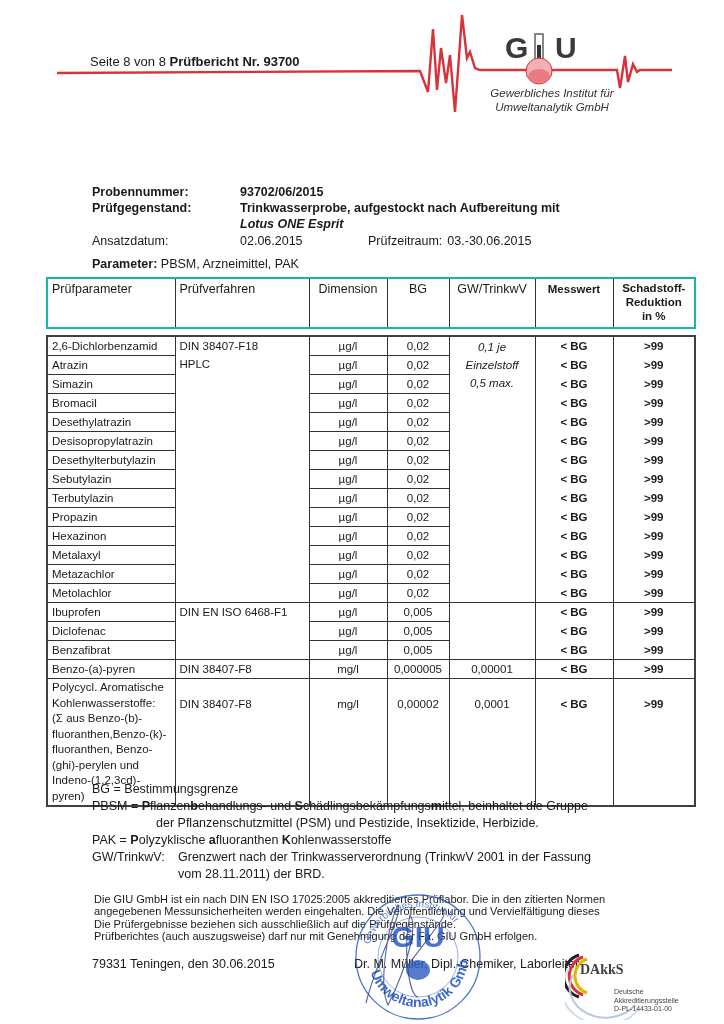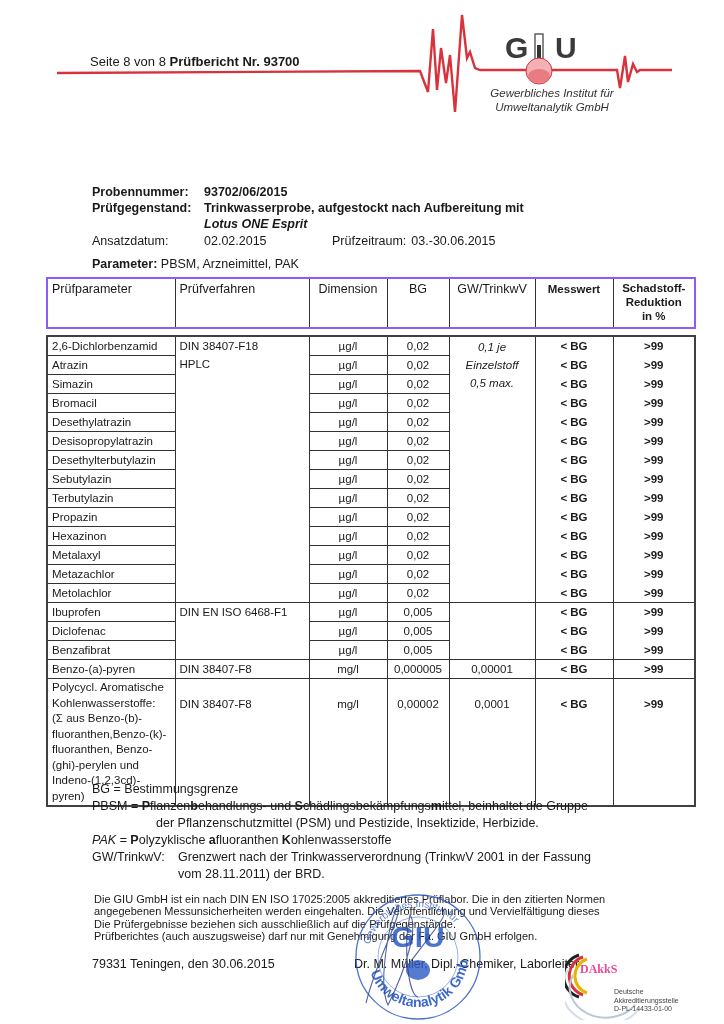--- a/index.html
+++ b/index.html
@@ -11,52 +11,52 @@
   #header-text { left:90px; top:54px; font-size:13px; }
   #header-text b { font-weight:bold; }
   #header-line { left:0; top:0; width:724px; height:140px; }
   .giu-letters { font-family:"Liberation Sans", sans-serif; font-size:30px; font-weight:bold; fill:#3a3a3a; }
   #giu-sub { left:477px; top:86px; width:150px; font-size:11.5px; font-style:italic; color:#333; text-align:center; line-height:14px; }
 
   
   .info { font-size:12.5px; line-height:16px; }
   #info-block { left:92px; top:184px; width:560px; }
   .info-row { display:flex; }
-  .info-row .k { width:112px; flex:none; }
+  .info-row .k { width:148px; flex:none; }
   .info-row .v { flex:1; }
   .b { font-weight:bold; }
   .bi { font-weight:bold; font-style:italic; }
 
   
   #report-table { left:46px; top:277px; width:648px; }
   table.tbl { border-collapse:collapse; width:648px; table-layout:fixed; font-size:11.5px; }
   table.tbl td, table.tbl th { border:1px solid #333; padding:1px 4px; vertical-align:top; height:16px; line-height:16px; }
   table.head th { font-weight:normal; font-size:12.5px; text-align:left; height:44px; padding:2px 4px; }
-  table.head { border:2px solid #8b5cf6; }
+  table.head { border:2px solid #14b8a6; }
   table.head th.c { text-align:center; }
   table.head th.bold { font-weight:bold; font-size:11.5px; }
   .spacer { height:6px; }
   td.c { text-align:center; }
   td.bold { font-weight:bold; }
   td.gw { font-style:italic; }
   table.body { border:2px solid #404040; }
 
   
   #legend { left:92px; top:781px; width:600px; font-size:12.5px; line-height:17px; }
   #legend .row { display:flex; }
 
   
   #disclaimer { left:94px; top:893px; width:560px; font-size:11px; line-height:12.3px; }
 
   #sign-place { left:92px; top:957px; font-size:12.5px; }
   #sign-name { left:354px; top:957px; font-size:12.5px; }
 
   #stamp { left:348px; top:885px; width:140px; height:140px; }
   #dakks { left:565px; top:945px; width:150px; height:75px; }
-  #dakks-title { left:580px; top:962px; font-family:"Liberation Serif", serif; font-size:12px; font-weight:bold; color:#ec4899; }
+  #dakks-title { left:580px; top:962px; font-family:"Liberation Serif", serif; font-size:14px; font-weight:bold; color:#404040; }
   #dakks-sub { left:614px; top:988px; font-size:7px; line-height:8.5px; color:#444; }
 </style>
 </head>
 <body>
 
 <svg id="header-line" class="abs" viewBox="0 0 724 140">
   <polyline fill="none" stroke="#d8323c" stroke-width="2.4" points="
     57,73 420,71 428,92 433,29 437,90 441,48 446,83 450,55 455,112 462,15 467,58 470,52 475,68 480,70
     540,70 617,70 620,88 625,56 628,82 633,64 637,72 640,70 672,70"></polyline>
 
@@ -87,21 +87,21 @@
   </div>
   <div class="info-row">
     <div class="k b">Prüfgegenstand:</div>
     <div class="v">
       <div class="b">Trinkwasserprobe, aufgestockt nach Aufbereitung mit</div>
       <div class="bi">Lotus ONE Esprit</div>
     </div>
   </div>
   <div class="info-row" style="margin-top:1px;">
     <div class="k">Ansatzdatum:</div>
-    <div style="width:128px;">02.02.2015</div>
+    <div style="width:128px;">02.06.2015</div>
     <div style="margin-right:5px;">Prüfzeitraum:</div>
     <div>03.-30.06.2015</div>
   </div>
   <div style="margin-top:7px;">
     <span class="b">Parameter:</span>
     <span>PBSM, Arzneimittel, PAK</span>
   </div>
 </div>
 
 <div id="report-table" class="abs">
@@ -309,21 +309,21 @@
 </div>
 
 <div id="legend" class="abs">
   <div>BG = Bestimmungsgrenze</div>
   <div class="row">
     <span style="white-space:pre;text-align:right;">PBSM = </span>
       <span id="pbsm-parts"><span style="white-space: pre; font-weight: bold;">P</span><span style="white-space: pre;">flanzen</span><span style="white-space: pre; font-weight: bold;">b</span><span style="white-space: pre;">ehandlungs- und </span><span style="white-space: pre; font-weight: bold;">S</span><span style="white-space: pre;">chädlingsbekämpfungs</span><span style="white-space: pre; font-weight: bold;">m</span><span style="white-space: pre;">ittel, beinhaltet die Gruppe</span></span>
   </div>
   <div style="padding-left:64px;">der Pflanzenschutzmittel (PSM) und Pestizide, Insektizide, Herbizide.</div>
   <div class="row">
-    <span style="white-space:pre;font-style:italic;">PAK = </span>
+    <span style="white-space:pre;">PAK = </span>
       <span id="pak-parts"><span style="white-space: pre; font-weight: bold;">P</span><span style="white-space: pre;">olyzyklische </span><span style="white-space: pre; font-weight: bold;">a</span><span style="white-space: pre;">fluoranthen </span><span style="white-space: pre; font-weight: bold;">K</span><span style="white-space: pre;">ohlenwasserstoffe</span></span>
   </div>
   <div class="row">
     <span style="width:86px; flex:none;">GW/TrinkwV:</span>
     <span>Grenzwert nach der Trinkwasserverordnung (TrinkwV 2001 in der Fassung</span>
   </div>
   <div style="padding-left:86px;">vom 28.11.2011) der BRD.</div>
 </div>
 
 <div id="disclaimer" class="abs">

